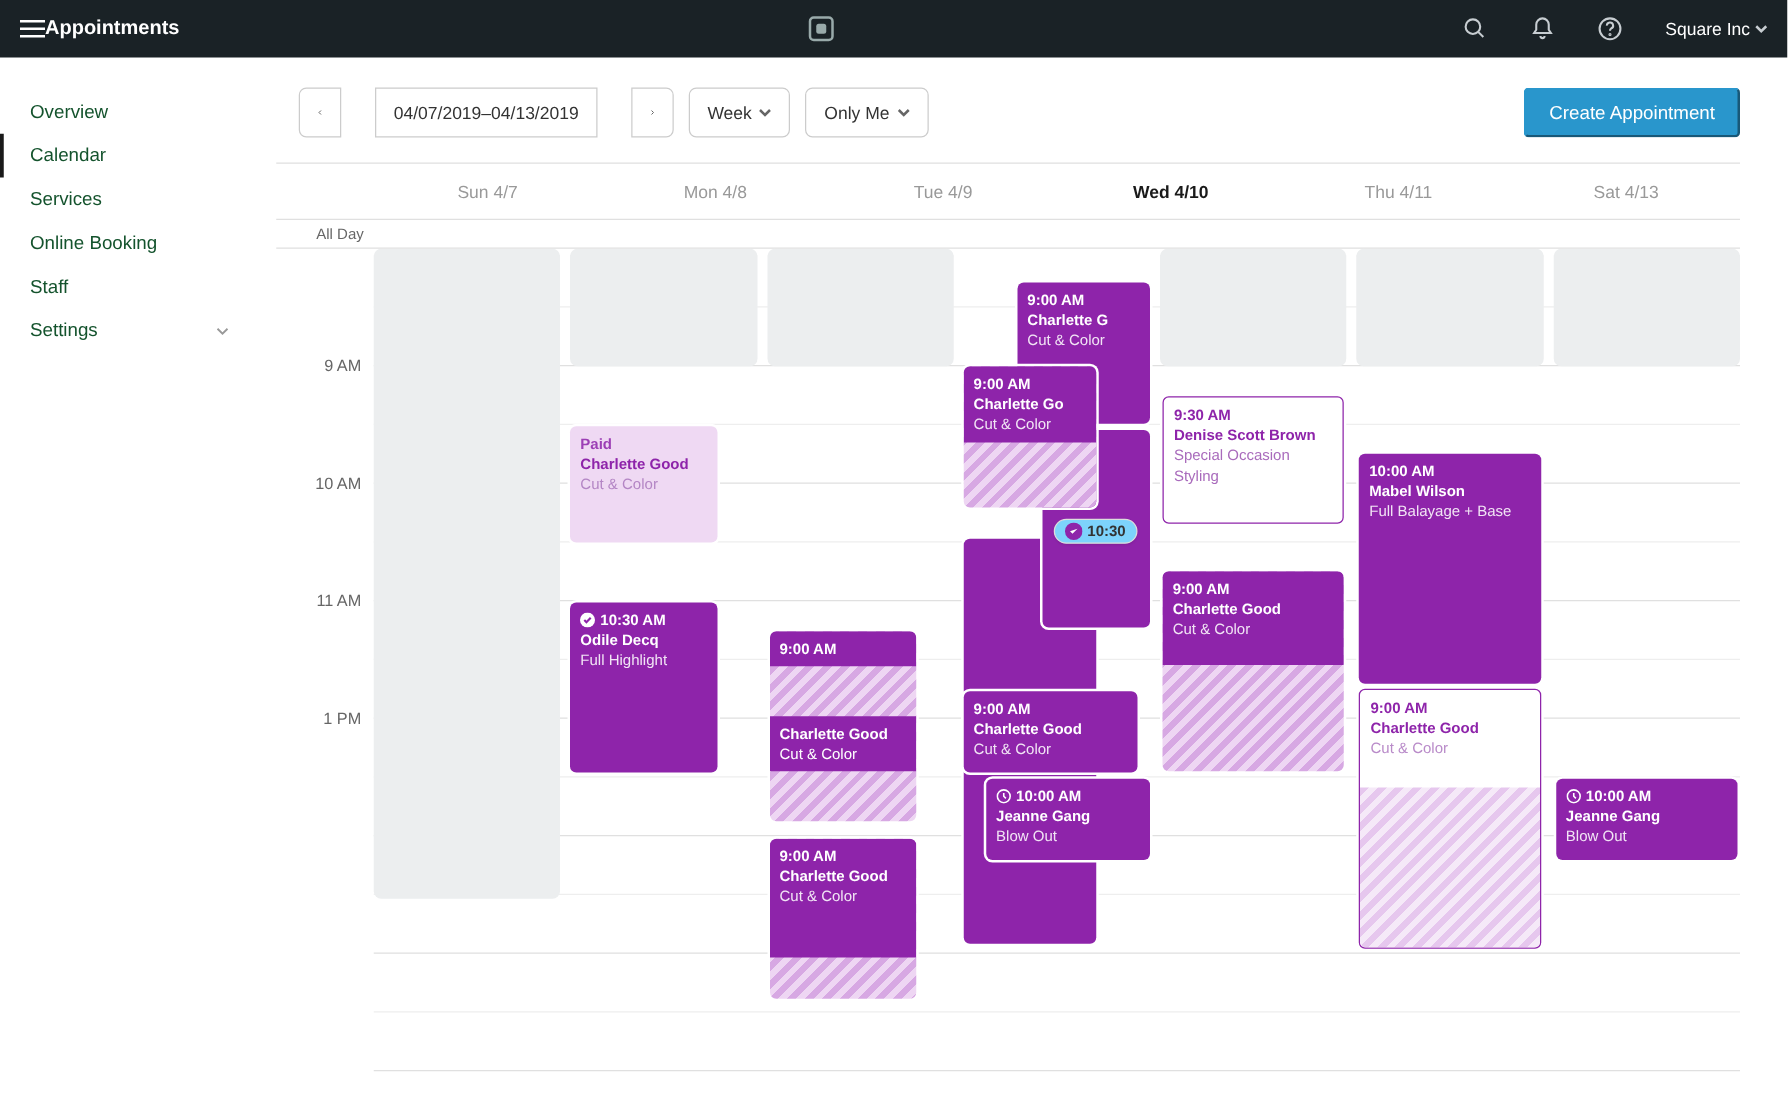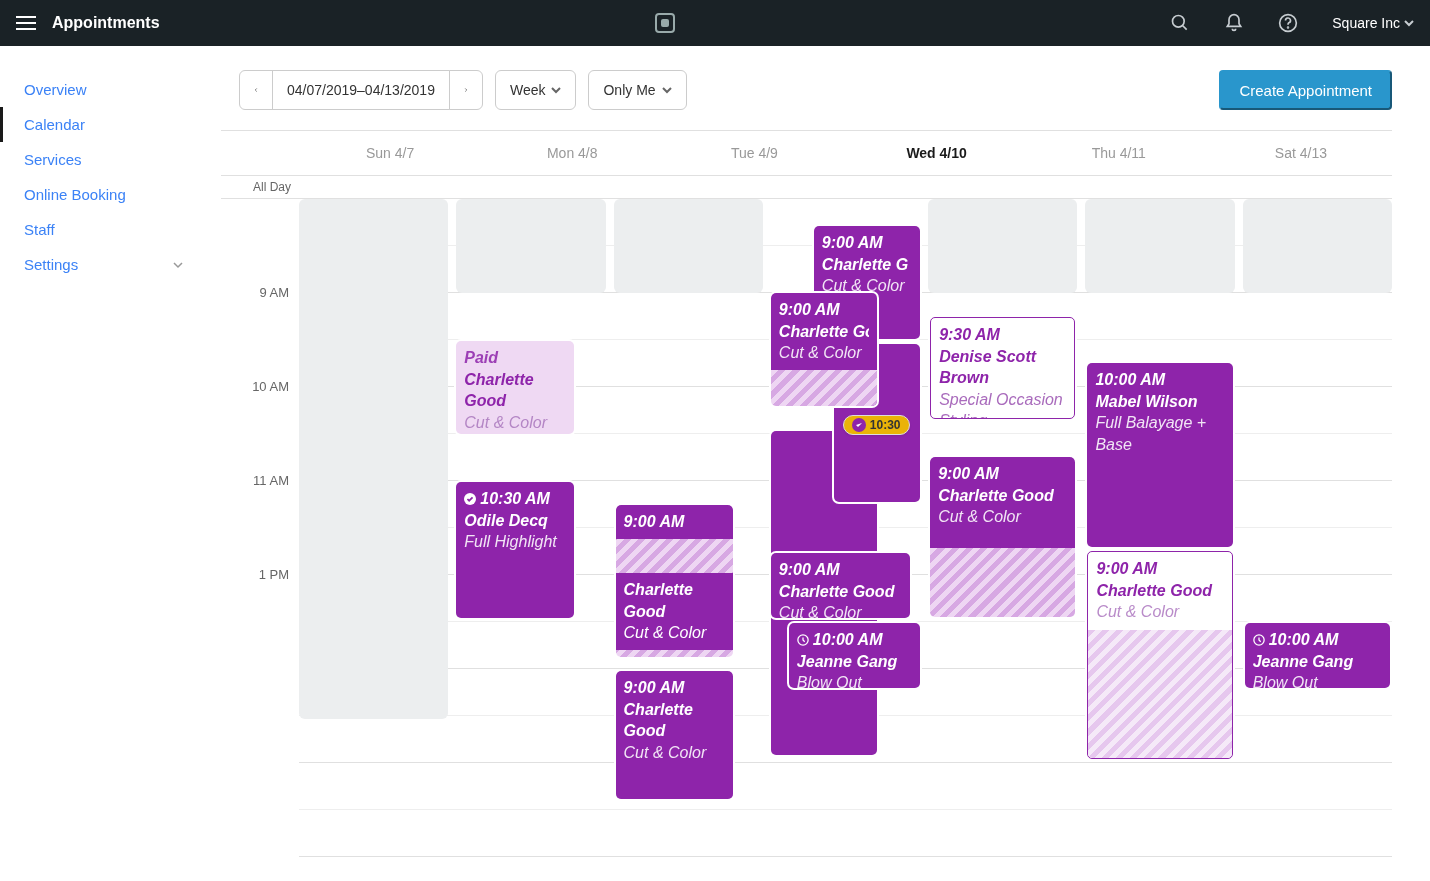--- a/index.html
+++ b/index.html
@@ -2,42 +2,42 @@
 <html><head>
 <meta charset="utf-8">
 <style>
   * { box-sizing: border-box; margin: 0; padding: 0; }
   body { font-family: -apple-system, BlinkMacSystemFont, "Helvetica Neue", Arial, sans-serif; font-size: 14px; color: #1a1a1a; background: #fff; }
 
   
   .topbar { height: 46px; background: #1a2226; display: flex; align-items: center; padding: 0 16px; color: #fff; }
   .hamburger { width: 20px; height: 14px; display:flex; flex-direction:column; justify-content:space-between; cursor:pointer; }
   .hamburger span { display:block; height:2px; background:#fff; }
-  .topbar-title { font-size: 16px; font-weight:600; margin-left: 16px; }
+  .topbar-title { font-size: 16px; font-weight:600; }
   .topbar-center { flex:1; display:flex; justify-content:center; }
   .square-logo { width: 20px; height: 20px; border: 2px solid #9aa; border-radius: 4px; position:relative; }
   .square-logo:after { content:''; position:absolute; inset:4px; background:#9aa; border-radius:2px; }
   .topbar-actions { display:flex; align-items:center; gap:34px; }
   .topbar-icon { width:20px; height:20px; stroke:#c7cdd1; fill:none; stroke-width:2; cursor:pointer; }
   .account-name { font-size:14px; color:#fff; display:flex; align-items:center; gap:4px; cursor:pointer; }
   .chev { width:10px; height:10px; stroke:#c7cdd1; stroke-width:2; fill:none; }
 
   
   .layout { display:flex; height: calc(100vh - 46px); }
   .sidebar { width: 207px; padding: 26px 0; border-right: none; }
-  .sidebar-item { padding: 9px 24px; font-size: 15px; color: #3b82f6; cursor:pointer; display:flex; align-items:center; justify-content:space-between; }
+  .sidebar-item { padding: 9px 24px; font-size: 15px; color: #14532d; cursor:pointer; display:flex; align-items:center; justify-content:space-between; }
   .sidebar-item.active { border-left: 3px solid #1a1a1a; padding-left: 21px; font-weight:500; }
   .sidebar-chev { width:10px; height:10px; stroke:#999; stroke-width:1.5; fill:none; }
 
   .main { flex:1; padding: 24px 38px 0 0; overflow:hidden; display:flex; flex-direction:column; }
   .main-inner { margin-left: 14px; }
 
   
   .toolbar { display:flex; align-items:center; gap:12px; margin-bottom: 16px; padding-left: 18px;}
-  .btn-group { display:flex; }
+  .btn-group { display:flex;gap:28px; }
   .btn { border:1px solid #ccc; background:#fff; height:40px; display:flex; align-items:center; padding: 0 14px; font-size:14px; color:#333; cursor:pointer; border-radius:6px; gap:6px; }
   .btn-arrow { width:34px; justify-content:center; }
   .btn-group .btn { border-radius:0; margin-left:-1px; }
   .btn-group .btn:first-child { border-radius:6px 0 0 6px; margin-left:0; }
   .btn-group .btn:last-child { border-radius:0 6px 6px 0; }
   .btn-chev { width:10px; height:10px; stroke:#666; stroke-width:2; fill:none; }
   .toolbar-spacer { flex:1; }
   .btn-primary { background:#2996cc; border-color:#2996cc; color:#fff; height:40px; font-size:15px; font-weight:500; border-radius:4px; padding:0 18px; cursor:pointer; }
 
   
@@ -61,21 +61,21 @@
   .day-col + .day-col { margin-left: 8px; }
   .day-col.unavailable { background:#eceeef; border-radius:6px; }
   .unavail-block { position:absolute; left:0; right:0; background:#eceeef; border-radius:6px; }
 
   
   .hlines { position:absolute; left:0; right:0; top:0; z-index:0; }
   .hline { height:47px; border-bottom:1px solid #eee; }
   .hline.major { border-bottom:1px solid #e0e0e0; }
 
   
-  .event { position:absolute; left:2px; right:2px; border-radius:5px; padding:6px 8px; font-size:16px; line-height:1.35; cursor:pointer; overflow:hidden; box-shadow: 0 0 0 2px #fff; font-style: italic; }
+  .event { position:absolute; left:2px; right:2px; border-radius:5px; padding:6px 8px; font-size:12px; line-height:1.35; cursor:pointer; overflow:hidden; box-shadow: 0 0 0 2px #fff; }
   .event.solid { background:#8e24aa; color:#fff; }
   .event.solid .ev-service { color: rgba(255,255,255,0.88); }
   .event.striped { background: repeating-linear-gradient(135deg, #d7a8e3, #d7a8e3 5px, #eed6f3 5px, #eed6f3 10px); color:#fff; }
   .event.striped .stripe-top { position:absolute; top:0; left:0; right:0; background:#8e24aa; padding:6px 8px; border-radius:5px 5px 0 0; }
   .event.striped .stripe-top .ev-service { color: rgba(255,255,255,0.88); }
   .event.outlined { background:#fff; border:1px solid #8e24aa; color:#6a1b7a; }
   .event.outlined .ev-time { color:#8e24aa; font-weight:600; }
   .event.outlined .ev-name { color:#8e24aa; font-weight:600; }
   .event.outlined .ev-service { color:#a96bbc; }
   .event.outlined-striped { background:#fff; border:1px solid #8e24aa; color:#6a1b7a; }
@@ -85,21 +85,21 @@
   .event.outlined-striped .ev-service { color:#b98bc9; }
   .event.light { background:#efd9f3; color:#8e24aa; }
   .event.light .ev-status { color:#9c3fb5; font-weight:600; }
   .event.light .ev-name { color:#8e24aa; font-weight:600; }
   .event.light .ev-service { color:#b486c5; }
 
   .ev-time { font-weight:600; display:flex; align-items:center; gap:4px; }
   .ev-name { font-weight:600; }
   .ev-icon { width:12px; height:12px; fill:#fff; flex-shrink:0; }
 
-  .time-pill { position:absolute; background:#eab308; border:1px solid #ddd; border-radius:12px; padding:2px 8px; font-size:12px; font-weight:600; color:#333; display:flex; align-items:center; gap:4px; box-shadow:0 1px 2px rgba(0,0,0,0.1); z-index:10; cursor:pointer; }
+  .time-pill { position:absolute; background:#7dd3fc; border:1px solid #ddd; border-radius:12px; padding:2px 8px; font-size:12px; font-weight:600; color:#333; display:flex; align-items:center; gap:4px; box-shadow:0 1px 2px rgba(0,0,0,0.1); z-index:10; cursor:pointer; }
   .time-pill svg { width:14px; height:14px; }
   .time-pill circle { fill:#8e24aa; }
   .time-pill path { fill:#fff; }
 
 </style>
 </head>
 <body>
 
 <div class="topbar">
   <div class="hamburger">

